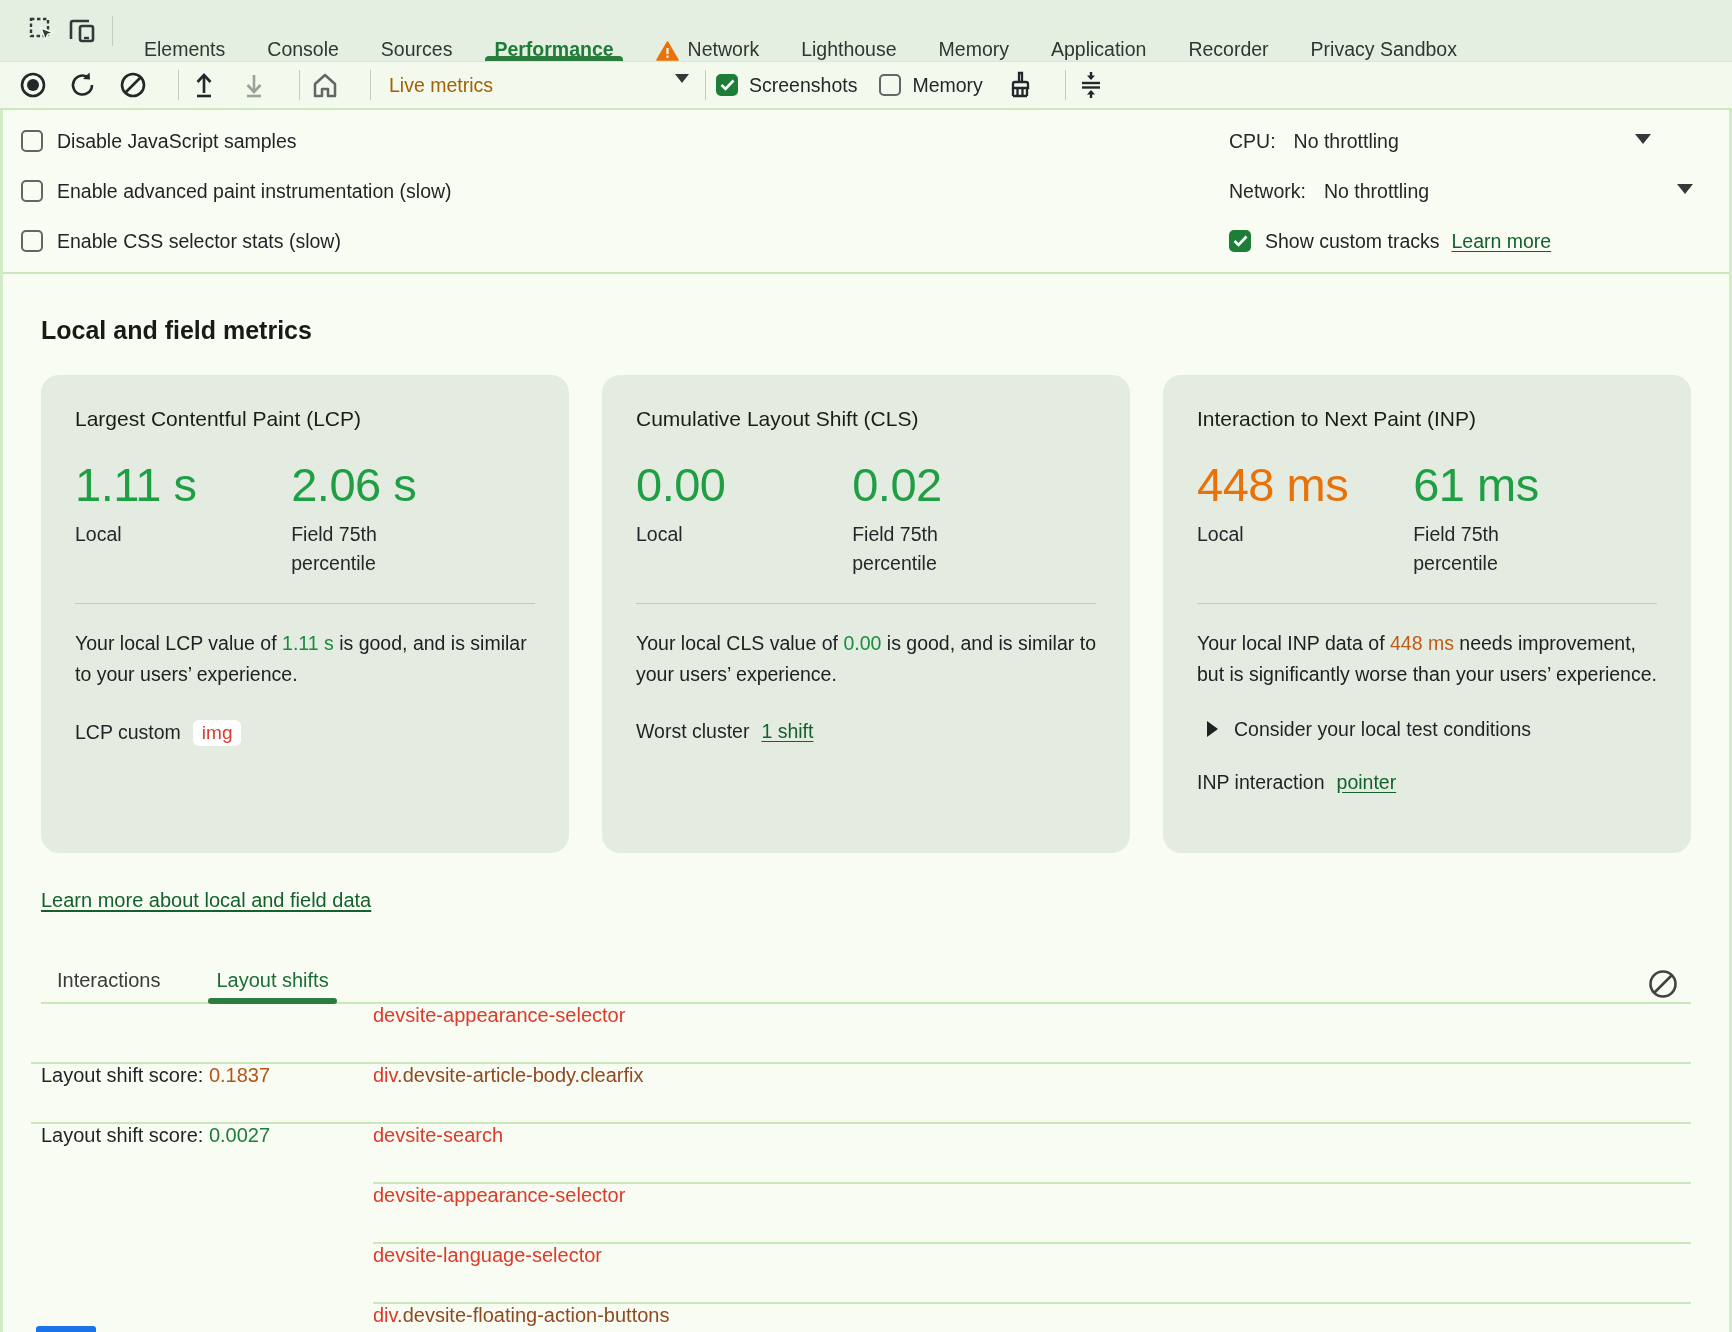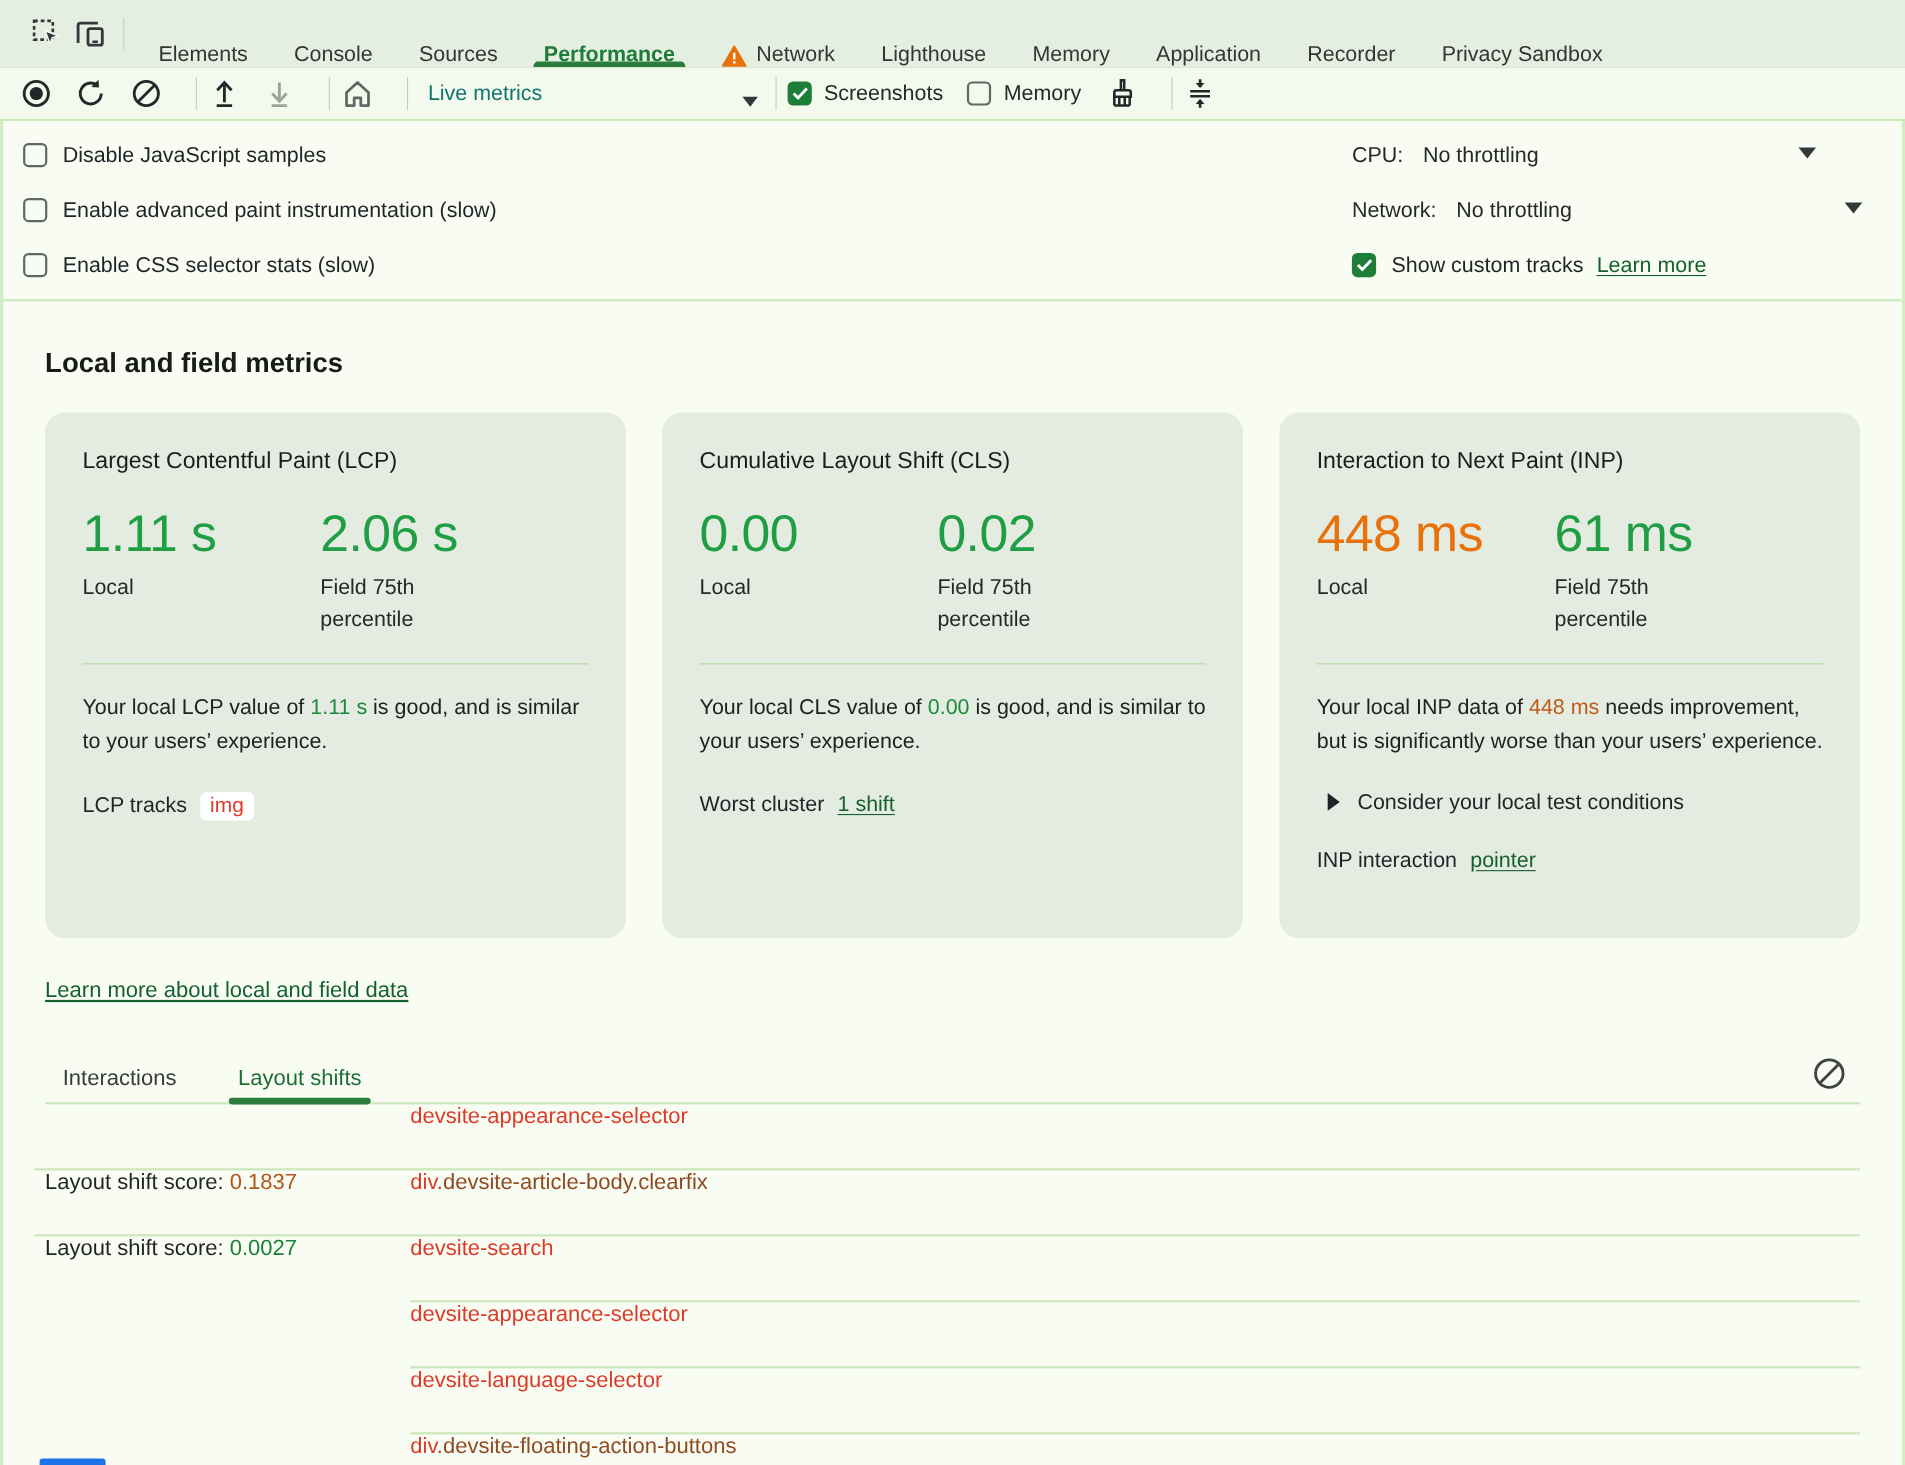--- a/index.html
+++ b/index.html
@@ -36,21 +36,21 @@
   .vsep{width:1px;height:30px;background:#c3ccc0;margin:0 10px;align-self:center}
   .tabs{display:flex;align-items:stretch;flex:1;overflow:hidden}
   .tab{position:relative;display:flex;align-items:flex-end;padding:0 21px;font-size:19.5px;color:#303634;white-space:nowrap}
   .tab.selected{color:var(--tab-green);font-weight:700}
   .tab.selected::after{content:"";position:absolute;left:12px;right:12px;bottom:0;height:5px;border-radius:4px 4px 0 0;background:var(--underline)}
   .tab .warn{margin-right:9px;display:flex}
 
   
   .toolbar{height:48px;background:var(--bg-toolbar);display:flex;align-items:center;padding-left:18px;border-bottom:2px solid var(--divider)}
   .tool{width:30px;height:30px;display:flex;align-items:center;justify-content:center;margin-right:20px}
-  .live-metrics{display:flex;align-items:flex-end;justify-content:space-between;width:300px;margin:0 6px 0 8px;font-size:19.5px;color:#0f766e}
+  .live-metrics{display:flex;align-items:flex-start;justify-content:space-between;width:300px;margin:0 6px 0 8px;font-size:19.5px;color:#a16207}
   .caret{width:0;height:0;border-left:7px solid transparent;border-right:7px solid transparent;border-top:9px solid #33383a}
   .chk-group{display:flex;align-items:center;margin-right:22px;font-size:19.5px;color:#24282a}
   .chk{width:22px;height:22px;border:2px solid #5f6864;border-radius:5px;margin-right:11px;flex:0 0 auto}
   .chk.checked{background:#1e7e38;border-color:#1e7e38;display:flex;align-items:center;justify-content:center}
 
   
   .panel-body{border-left:3px solid #d2ecc6;border-right:3px solid #d2ecc6;min-height:1222px}
   .settings{display:flex;padding:6px 0 0 18px;position:relative}
   .settings-left{flex:1}
   .settings-row{height:50px;display:flex;align-items:center;font-size:19.5px}
@@ -78,21 +78,21 @@
   .extra{margin-top:30px;font-size:19.5px;display:flex;align-items:center}
   .extra-label{font-weight:500;margin-right:12px}
   .chip{background:#ffffff;color:var(--red);border-radius:6px;padding:2px 9px;font-size:19px}
   .disclosure{margin-top:28px;display:flex;align-items:center;font-size:19.5px;font-weight:500;padding-left:10px}
   .tri-right{width:0;height:0;border-top:8px solid transparent;border-bottom:8px solid transparent;border-left:11px solid #202124;margin-right:16px}
   .inline-green{color:var(--green-inline)}
   .inline-orange{color:var(--orange-inline)}
   .learn-link{display:inline-block;margin-top:36px;font-size:20px}
 
   
-  .shift-strip{display:flex;align-items:flex-start;margin-top:46px;border-bottom:2px solid var(--divider);height:46px}
+  .shift-strip{display:flex;align-items:flex-end;margin-top:46px;border-bottom:2px solid var(--divider);height:46px}
   .shift-tab{position:relative;padding:0 16px;height:100%;display:flex;align-items:center;font-size:20px;font-weight:500;color:#373c39;margin-right:24px}
   .shift-tab.selected{color:#1b6e35}
   .shift-tab.selected::after{content:"";position:absolute;left:8px;right:8px;bottom:-2px;height:6px;border-radius:4px;background:var(--underline)}
   .clear-btn{margin-left:auto;margin-right:10px;width:36px;height:36px;display:flex;align-items:center;justify-content:center}
   .shift-row{position:relative;display:flex;height:60px;font-size:20px}
   .score-cell{width:332px;padding-left:0;white-space:nowrap}
   .score-val{font-weight:500}
   .node-cell{flex:1;white-space:nowrap;cursor:pointer}
   .node-tag{color:var(--red)}
   .node-rest{color:var(--red)}
@@ -295,21 +295,21 @@
             <div class="val-label">Local</div>
           </div>
           <div class="val-col">
             <div class="big" style="color: rgb(31, 158, 68);">2.06 s</div>
             <div class="val-label">Field 75th percentile</div>
           </div>
         </div>
         <hr>
         <p class="desc"><span>Your local LCP value of </span><span class="inline-green">1.11 s</span><span> is good, and is similar to your users’ experience.</span></p>
         <div class="extra">
-          <span class="extra-label">LCP tracks</span>
+          <span class="extra-label">LCP custom</span>
           <span class="chip">img</span>
         </div>
       </article>
 
       <article class="card">
         <h3>Cumulative Layout Shift (CLS)</h3>
         <div class="vals">
           <div class="val-col">
             <div class="big" style="color: rgb(31, 158, 68);">0.00</div>
             <div class="val-label">Local</div>

